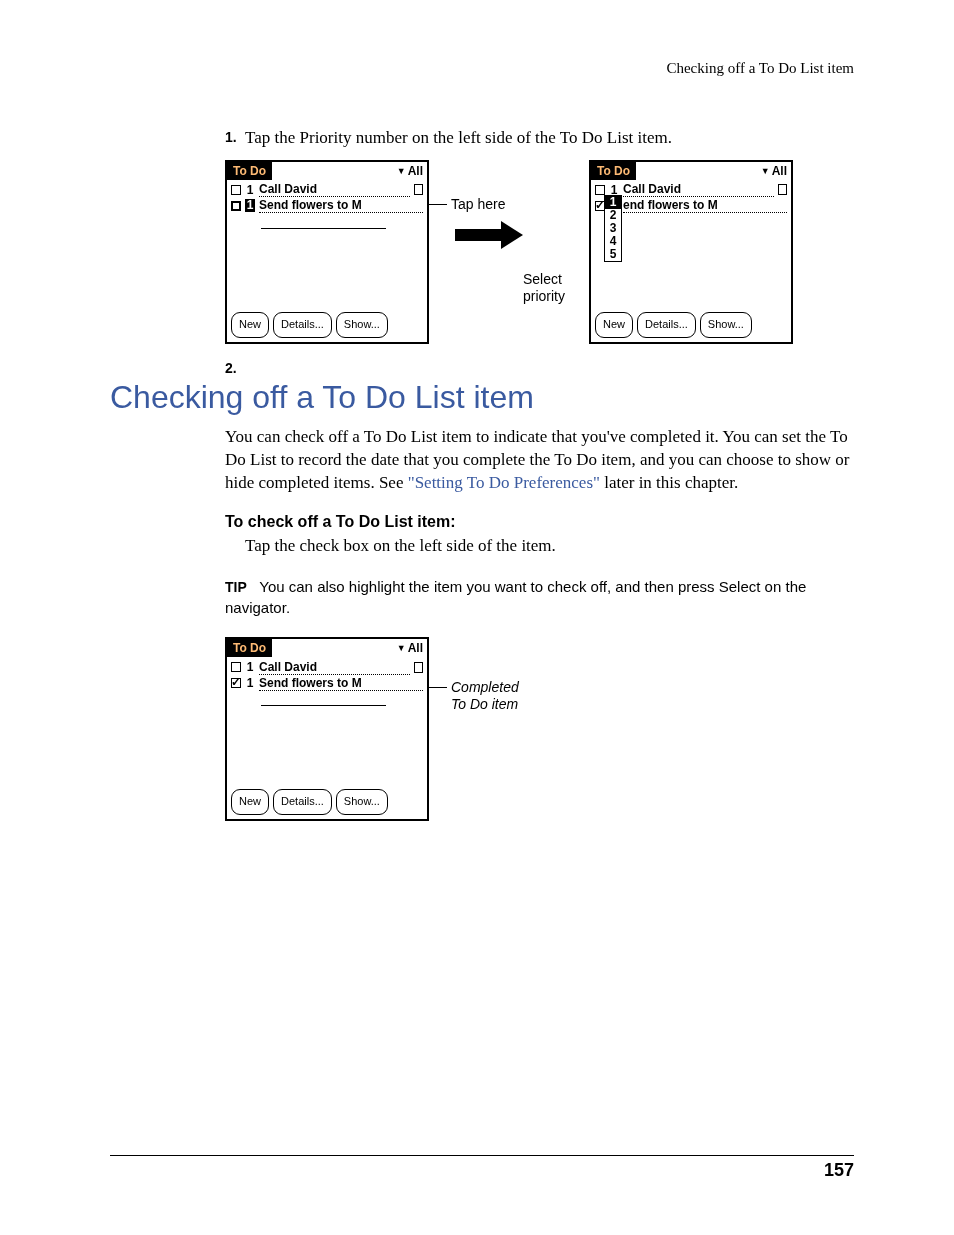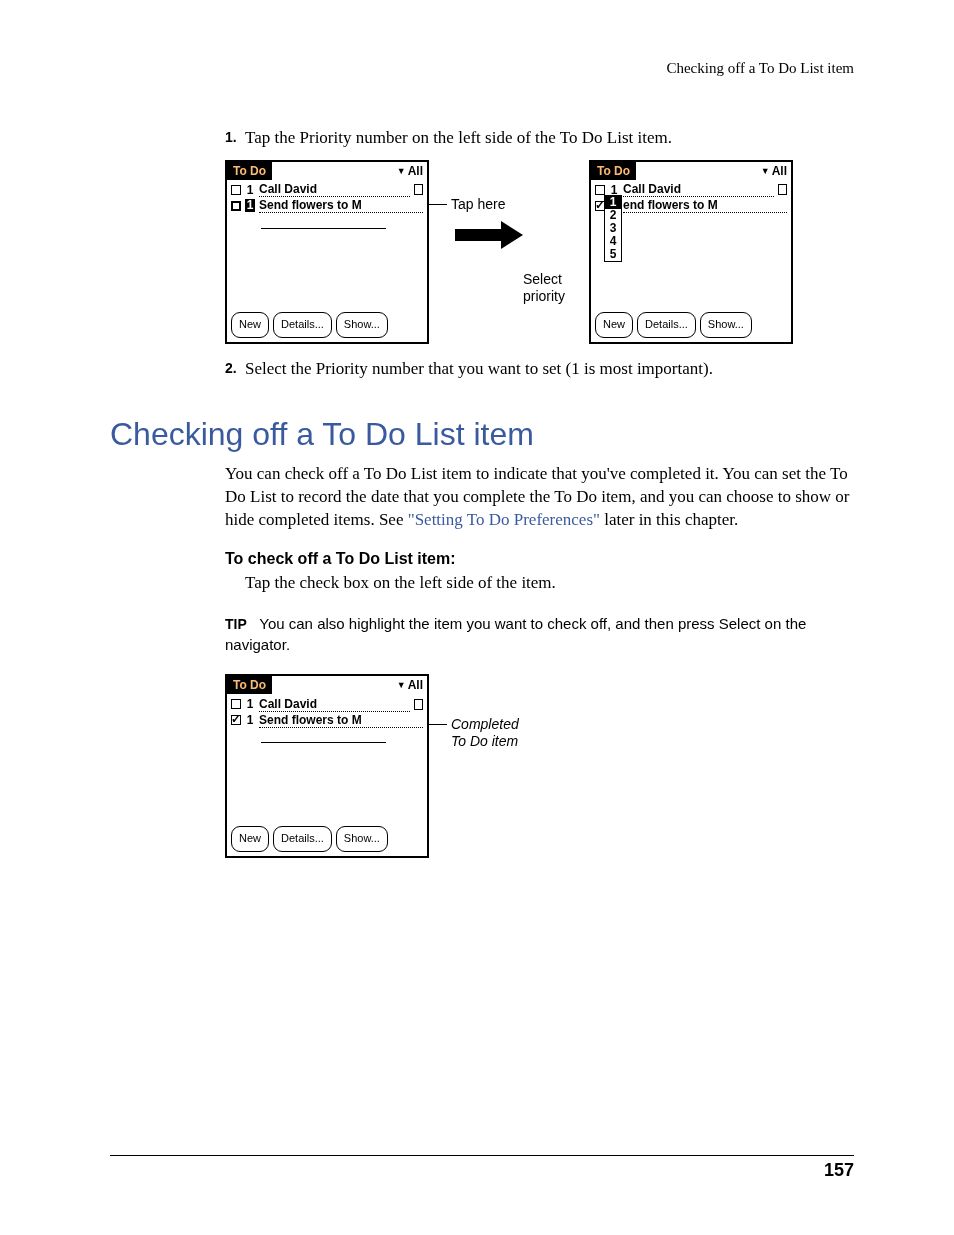--- a/index.html
+++ b/index.html
@@ -357,21 +357,20 @@
             <span class="palm-btn">Show...</span>
           </div>
         </div>
       </div>
 
     </div>
 
     <ol class="steps">
       <li>
         <span class="num">2.</span>
-        <span>Select the Priority number that you want to set (1 is most important).</span>
       </li>
     </ol>
 
   </div>
 
   <h1 class="section-title">Checking off a To Do List item</h1>
 
   <div class="content-indent">
 
     <p class="body">

